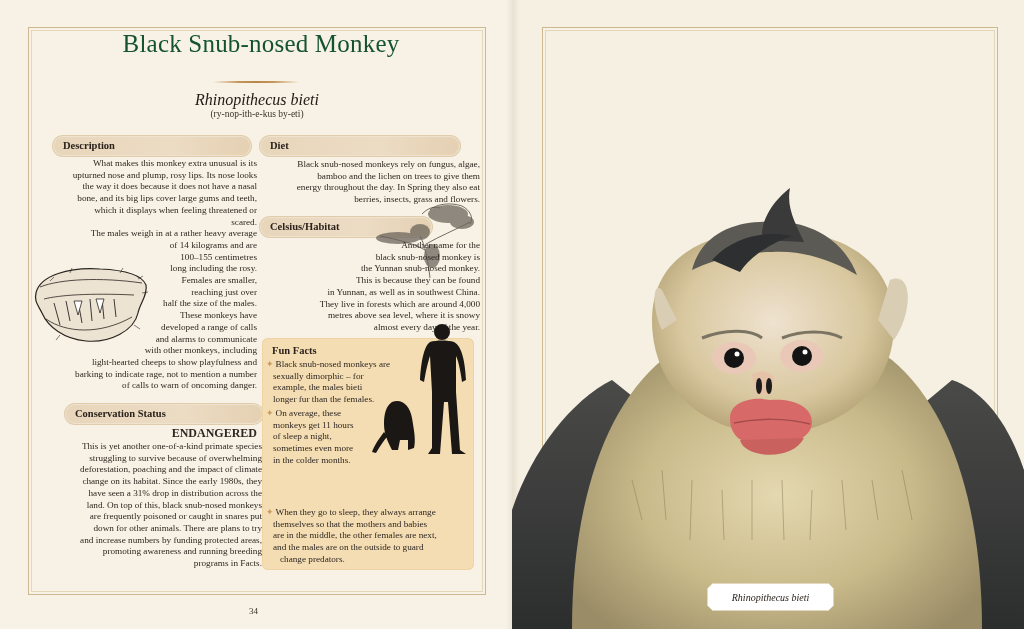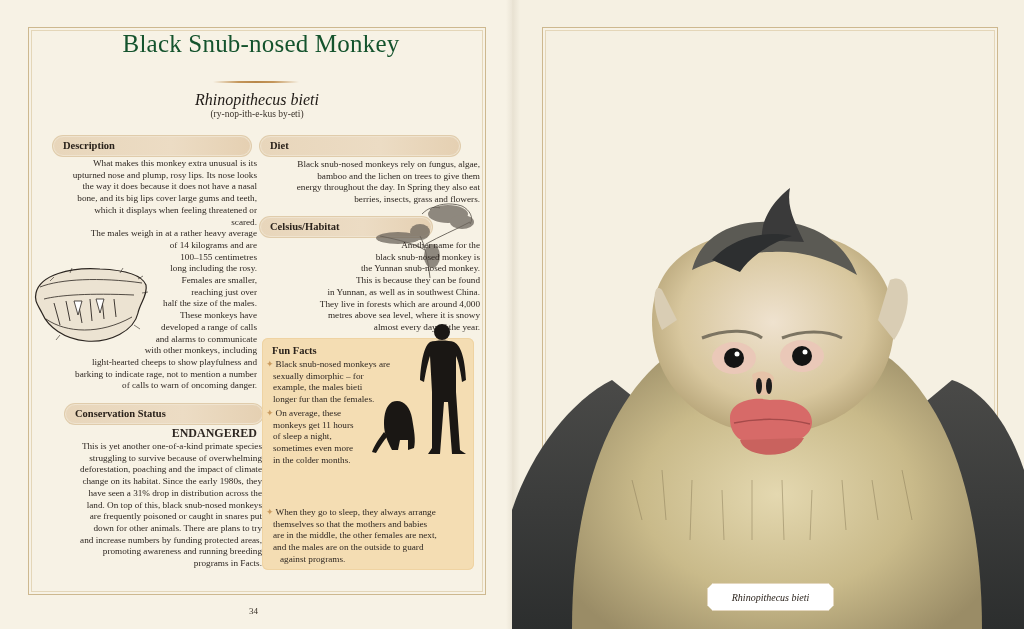--- a/index.html
+++ b/index.html
@@ -153,21 +153,21 @@
     <span class="indent-line" style="padding-left:7px">monkeys get 11 hours</span>
     <span class="indent-line" style="padding-left:7px">of sleep a night,</span>
     <span class="indent-line" style="padding-left:7px">sometimes even more</span>
     <span class="indent-line" style="padding-left:7px">in the colder months.</span>
   </div>
   <div class="fact" style="top:507px;width:205px;">
     <span class="indent-line"><span class="bullet">✦</span><span>When they go to sleep, they always arrange</span></span>
     <span class="indent-line" style="padding-left:7px">themselves so that the mothers and babies</span>
     <span class="indent-line" style="padding-left:7px">are in the middle, the other females are next,</span>
     <span class="indent-line" style="padding-left:7px">and the males are on the outside to guard</span>
-    <span class="indent-line" style="padding-left:14px">against programs.</span>
+    <span class="indent-line" style="padding-left:14px">change predators.</span>
   </div>
 
   <div class="page-num">34</div>
 
   <div class="frame frame-right"></div>
 
   <svg class="sketch" style="left:512px;top:180px;" width="512" height="449" viewBox="0 0 512 449">
     <defs>
       <radialGradient id="fur" cx="50%" cy="55%" r="60%">
         <stop offset="0%" stop-color="#e4d8b0"></stop>

